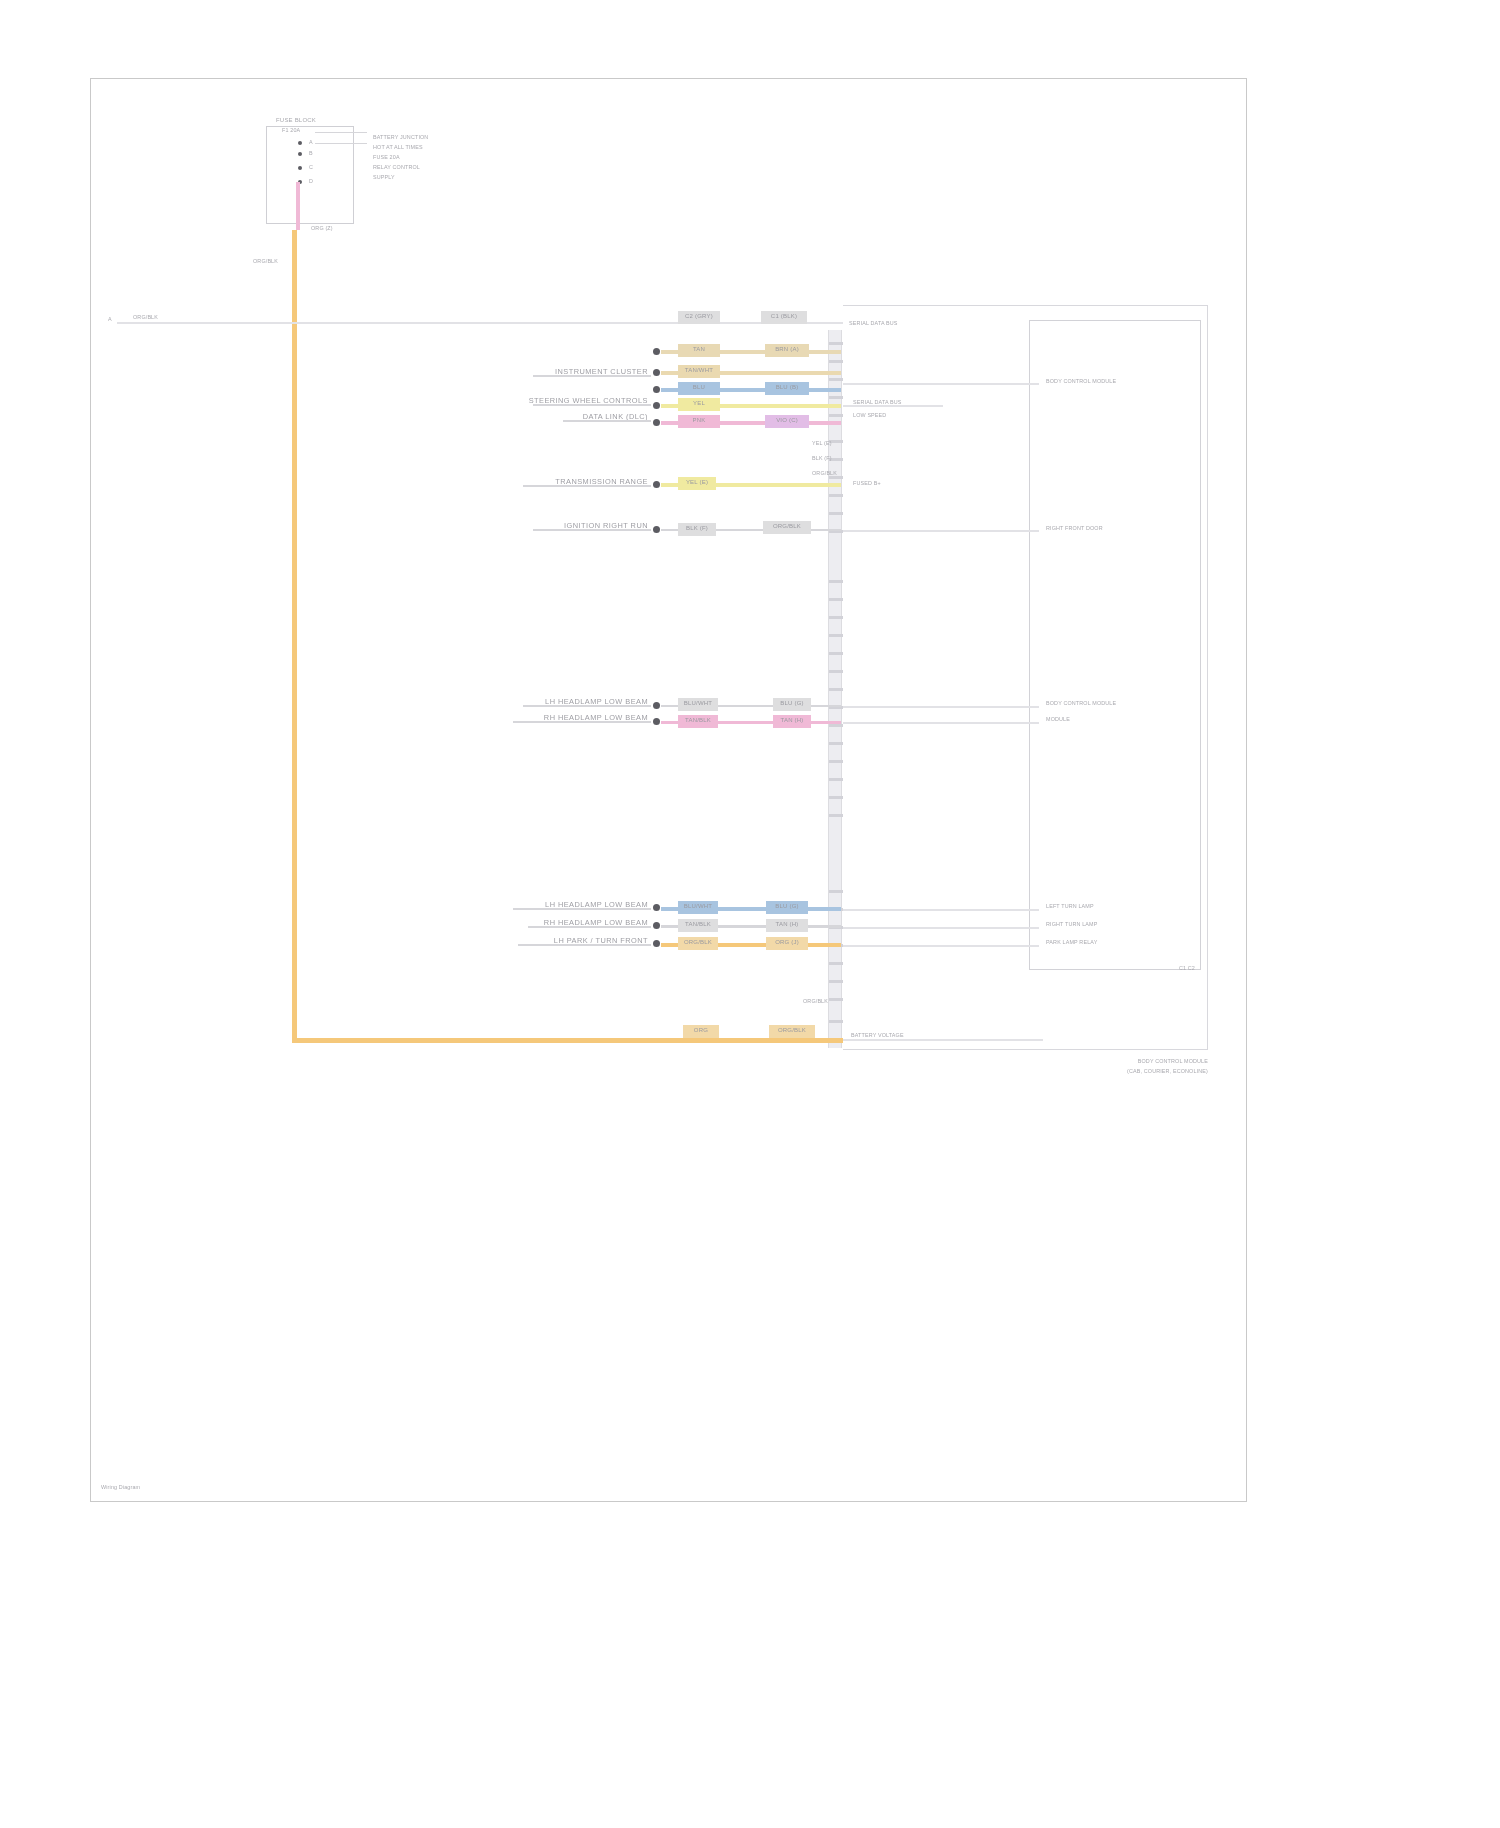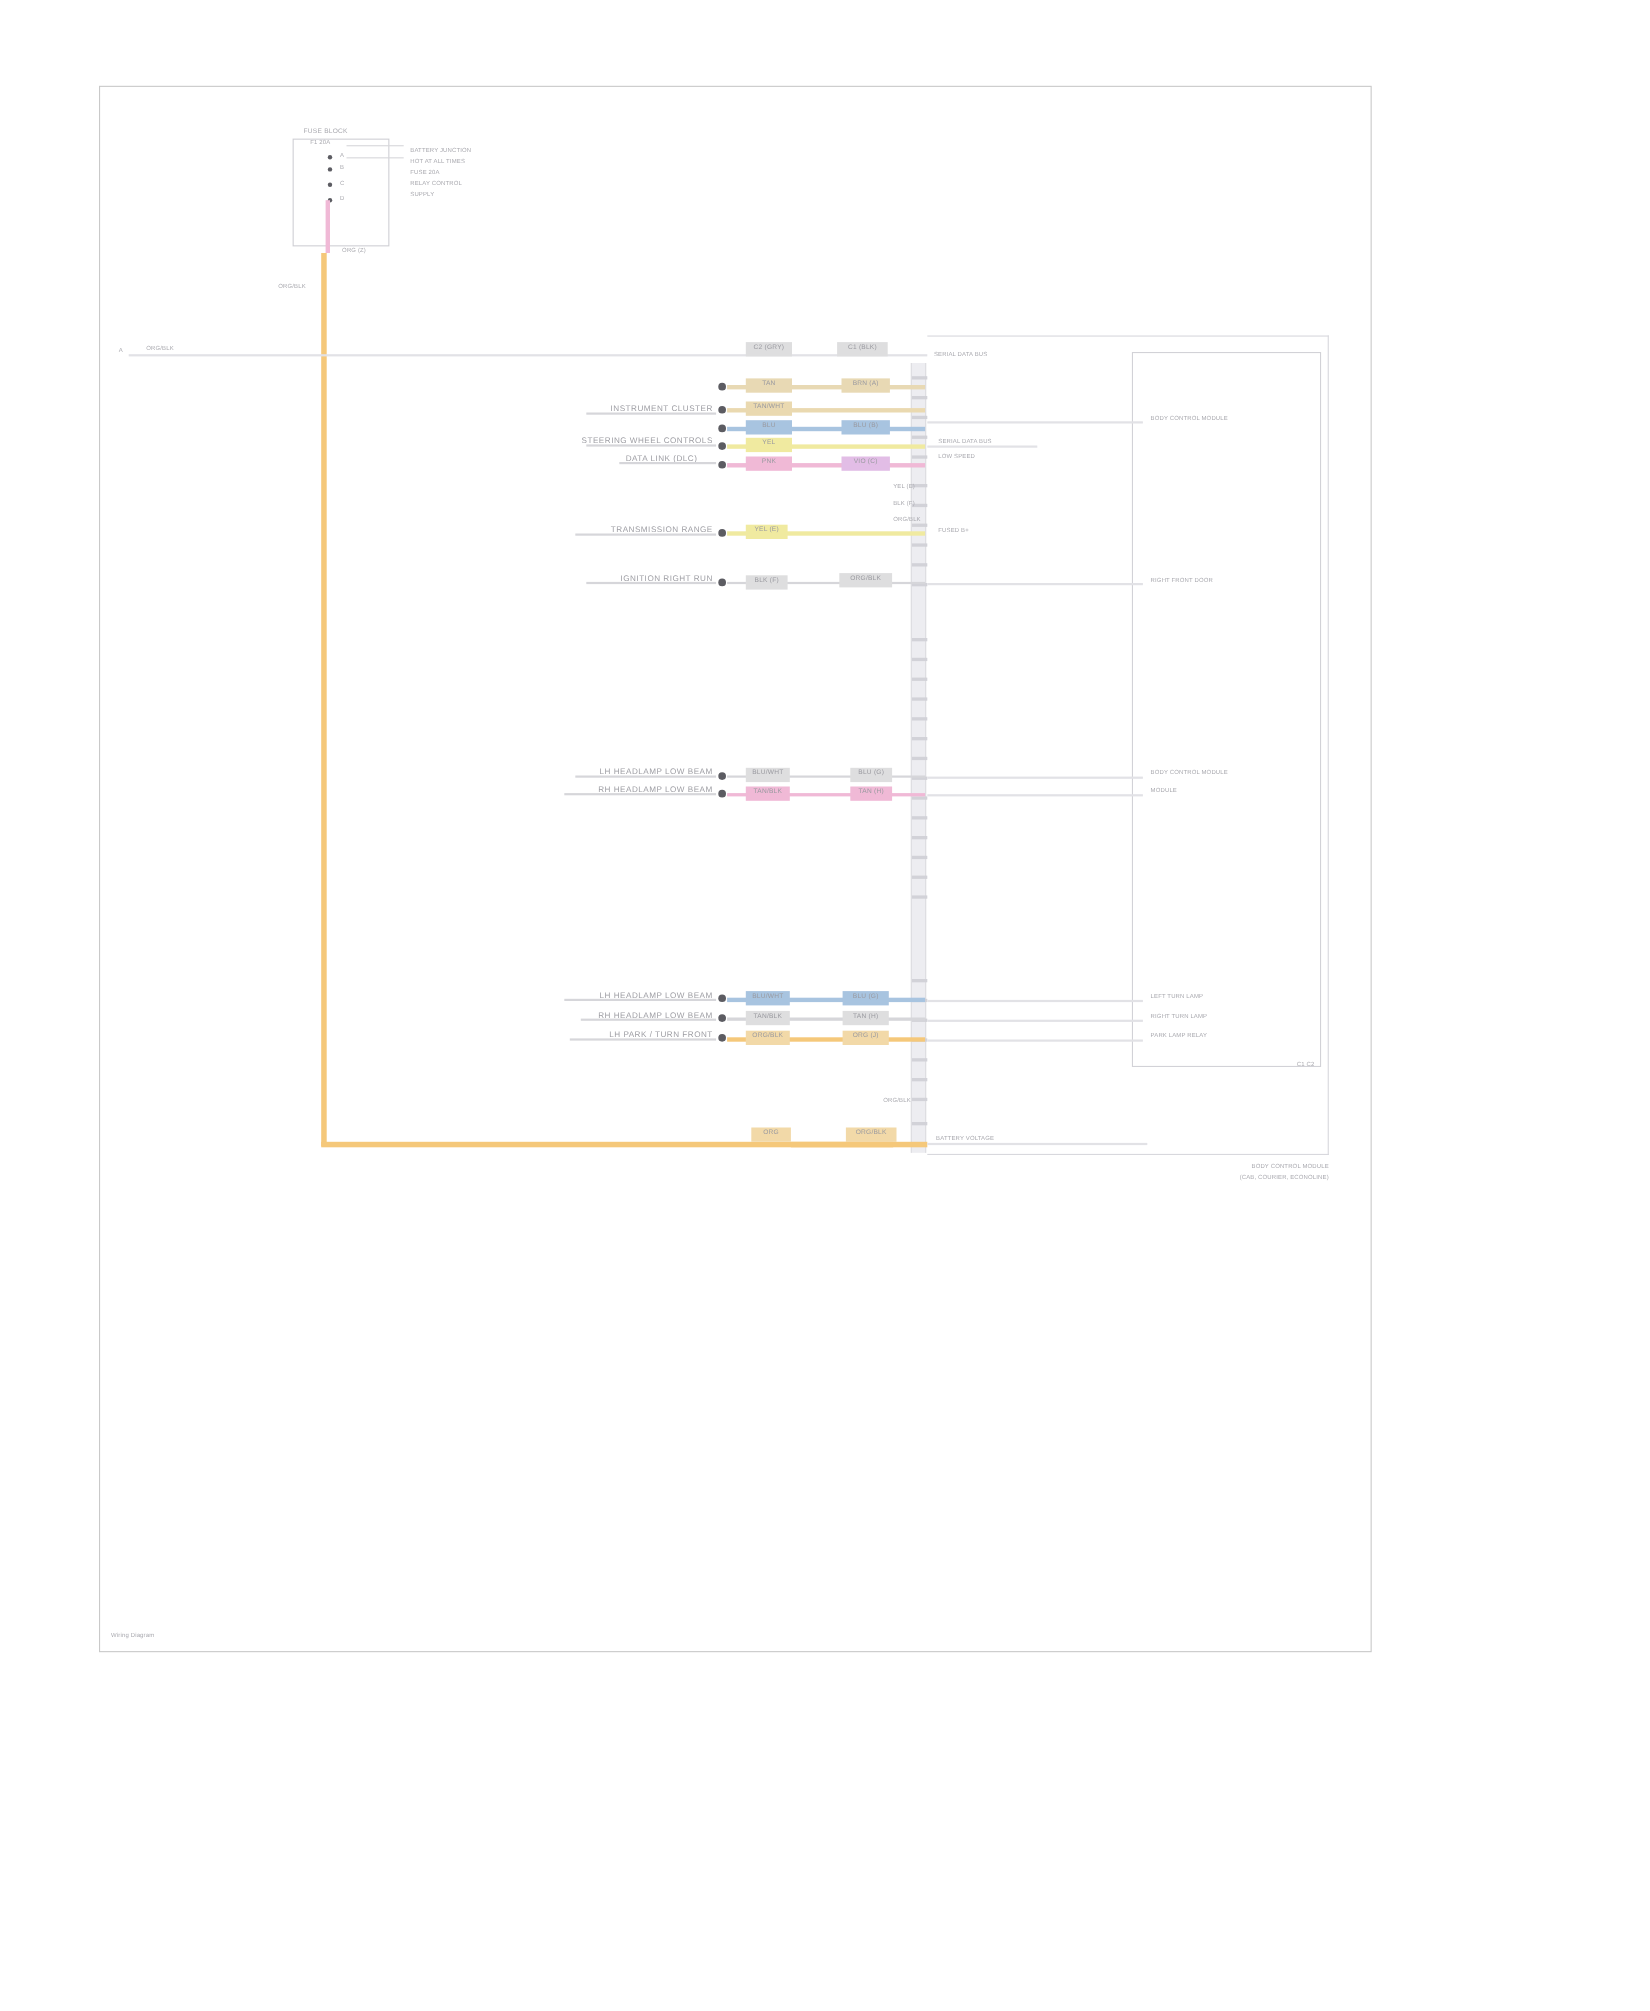--- a/index.html
+++ b/index.html
@@ -165,21 +165,21 @@
 
   <div class="chip w-gray" style="left:645px;top:311px;width:42px;background:#dededf;">
     <span>C2 (GRY)</span>
   </div>
   <div class="chip w-gray" style="left:728px;top:311px;width:46px;background:#dededf;">
     <span>C1 (BLK)</span>
   </div>
 
   <div class="complabel" style="left:470px;top:367px;width:145px;">INSTRUMENT CLUSTER</div>
   <div class="complabel" style="left:470px;top:396px;width:145px;">STEERING WHEEL CONTROLS</div>
-  <div class="complabel" style="left:456px;top:412px;width:145px;">DATA LINK (DLC)</div>
+  <div class="complabel" style="left:470px;top:412px;width:145px;">DATA LINK (DLC)</div>
 
   <div class="wire h w-gray" style="left:500px;top:375px;width:118px;height:1.6px;"></div>
   <div class="wire h w-gray" style="left:500px;top:404px;width:118px;height:1.6px;"></div>
   <div class="wire h w-gray" style="left:530px;top:420px;width:88px;height:1.6px;"></div>
 
   <div class="dot" style="left:620px;top:348px;"></div>
   <div class="dot" style="left:620px;top:369px;"></div>
   <div class="dot" style="left:620px;top:386px;"></div>
   <div class="dot" style="left:620px;top:402px;"></div>
   <div class="dot" style="left:620px;top:419px;"></div>

